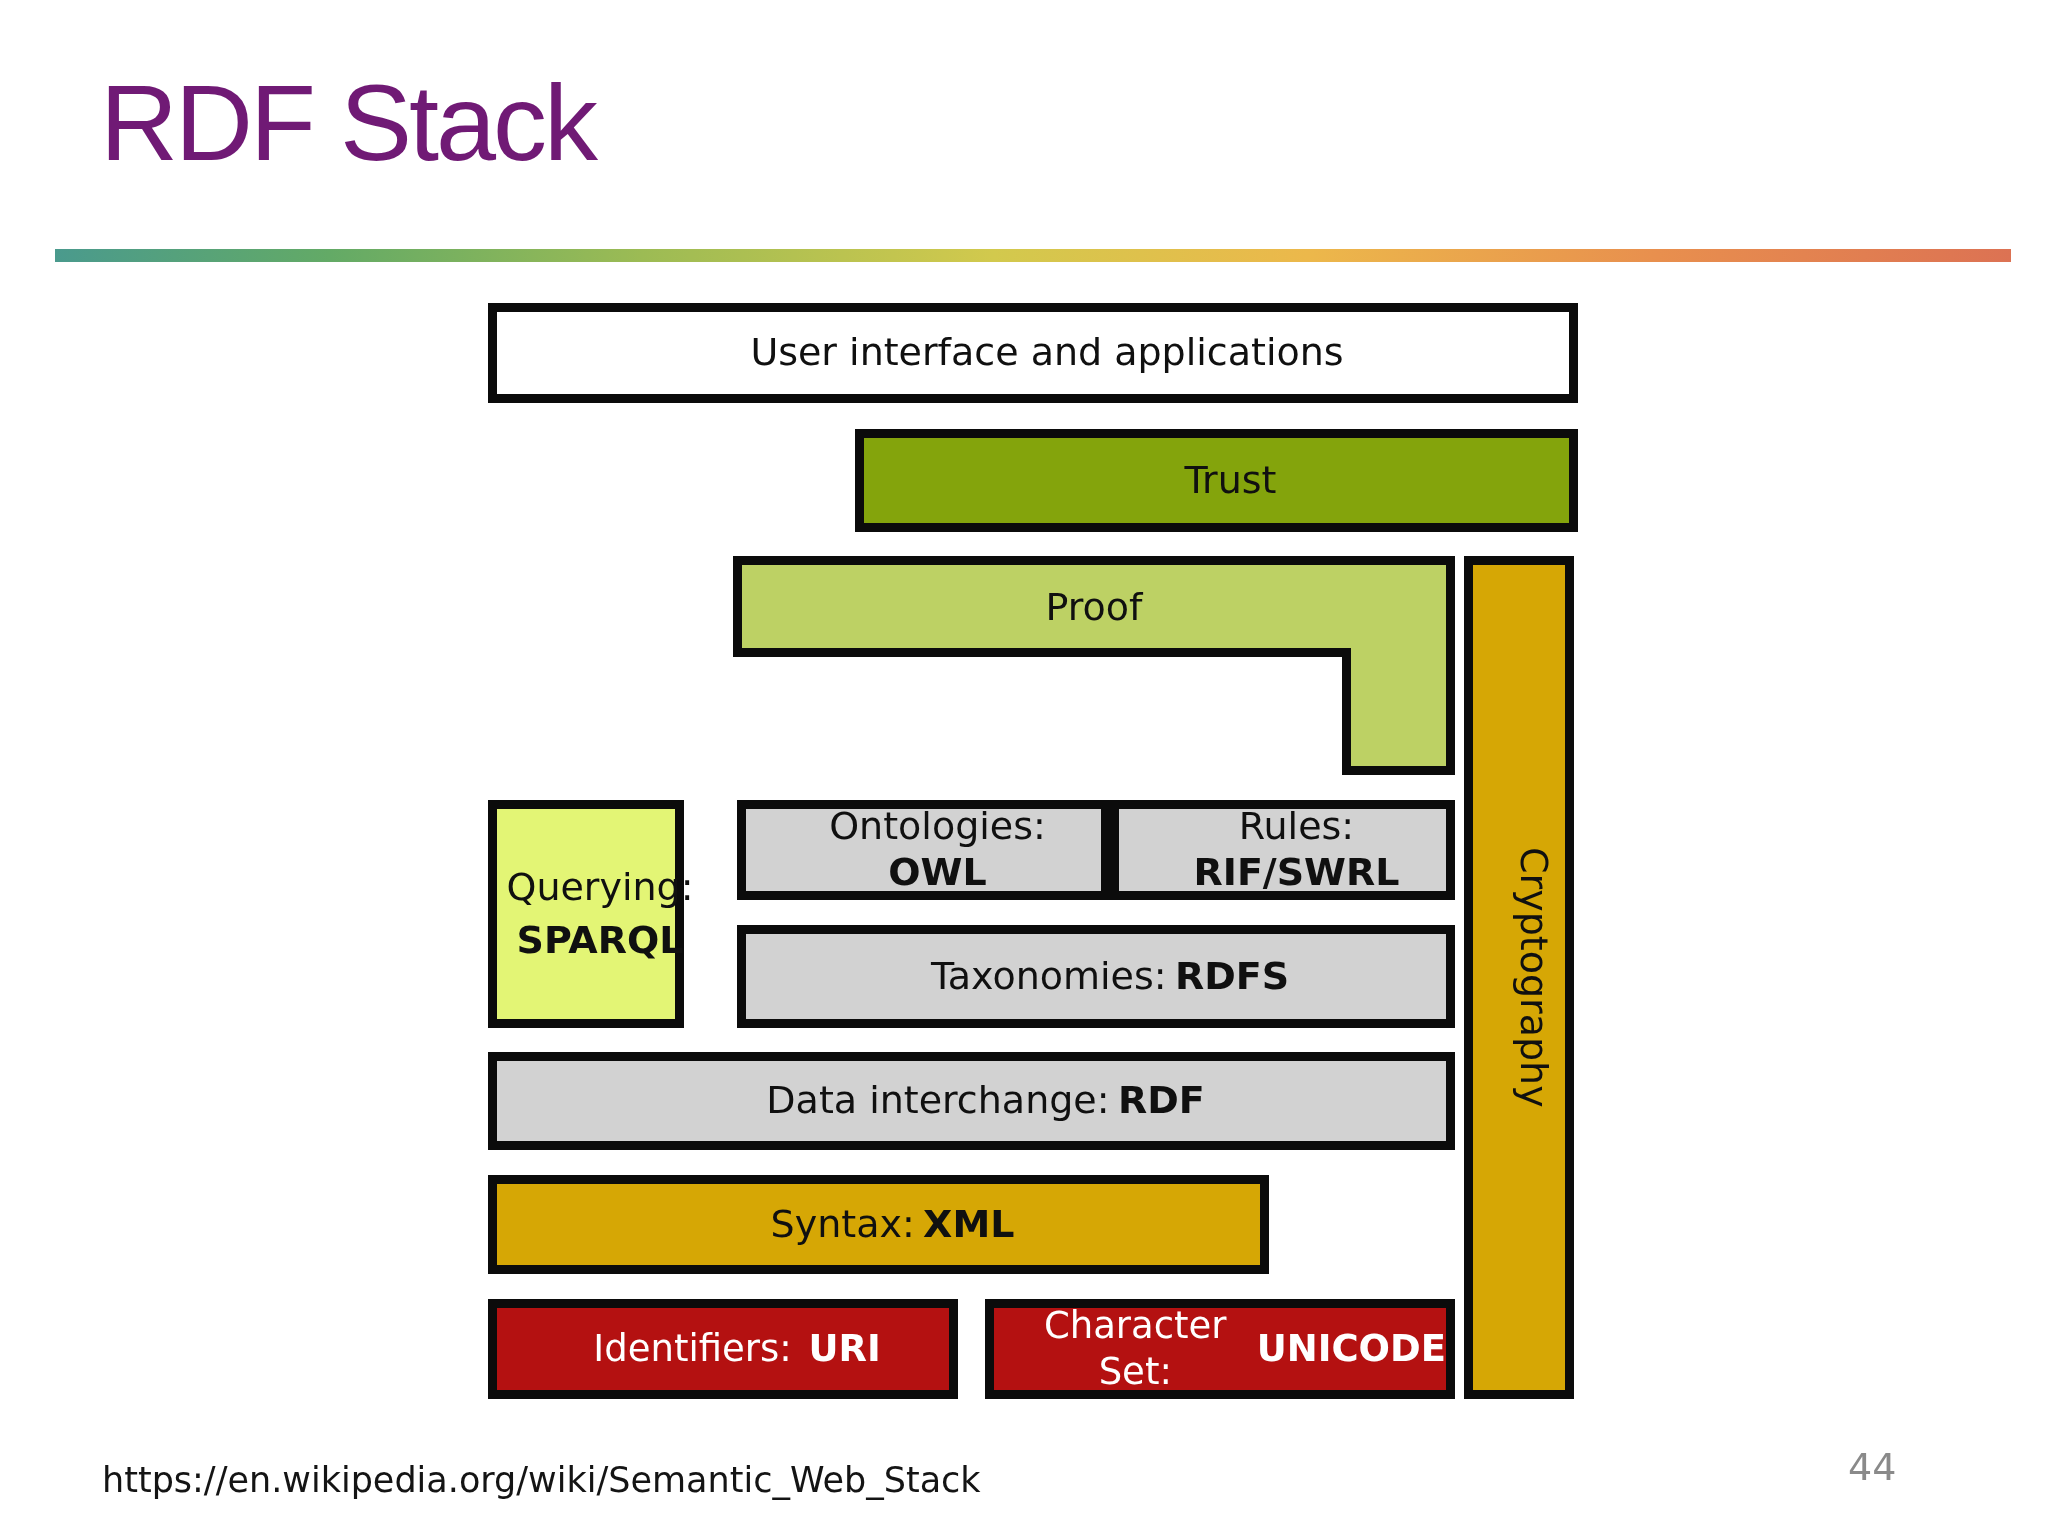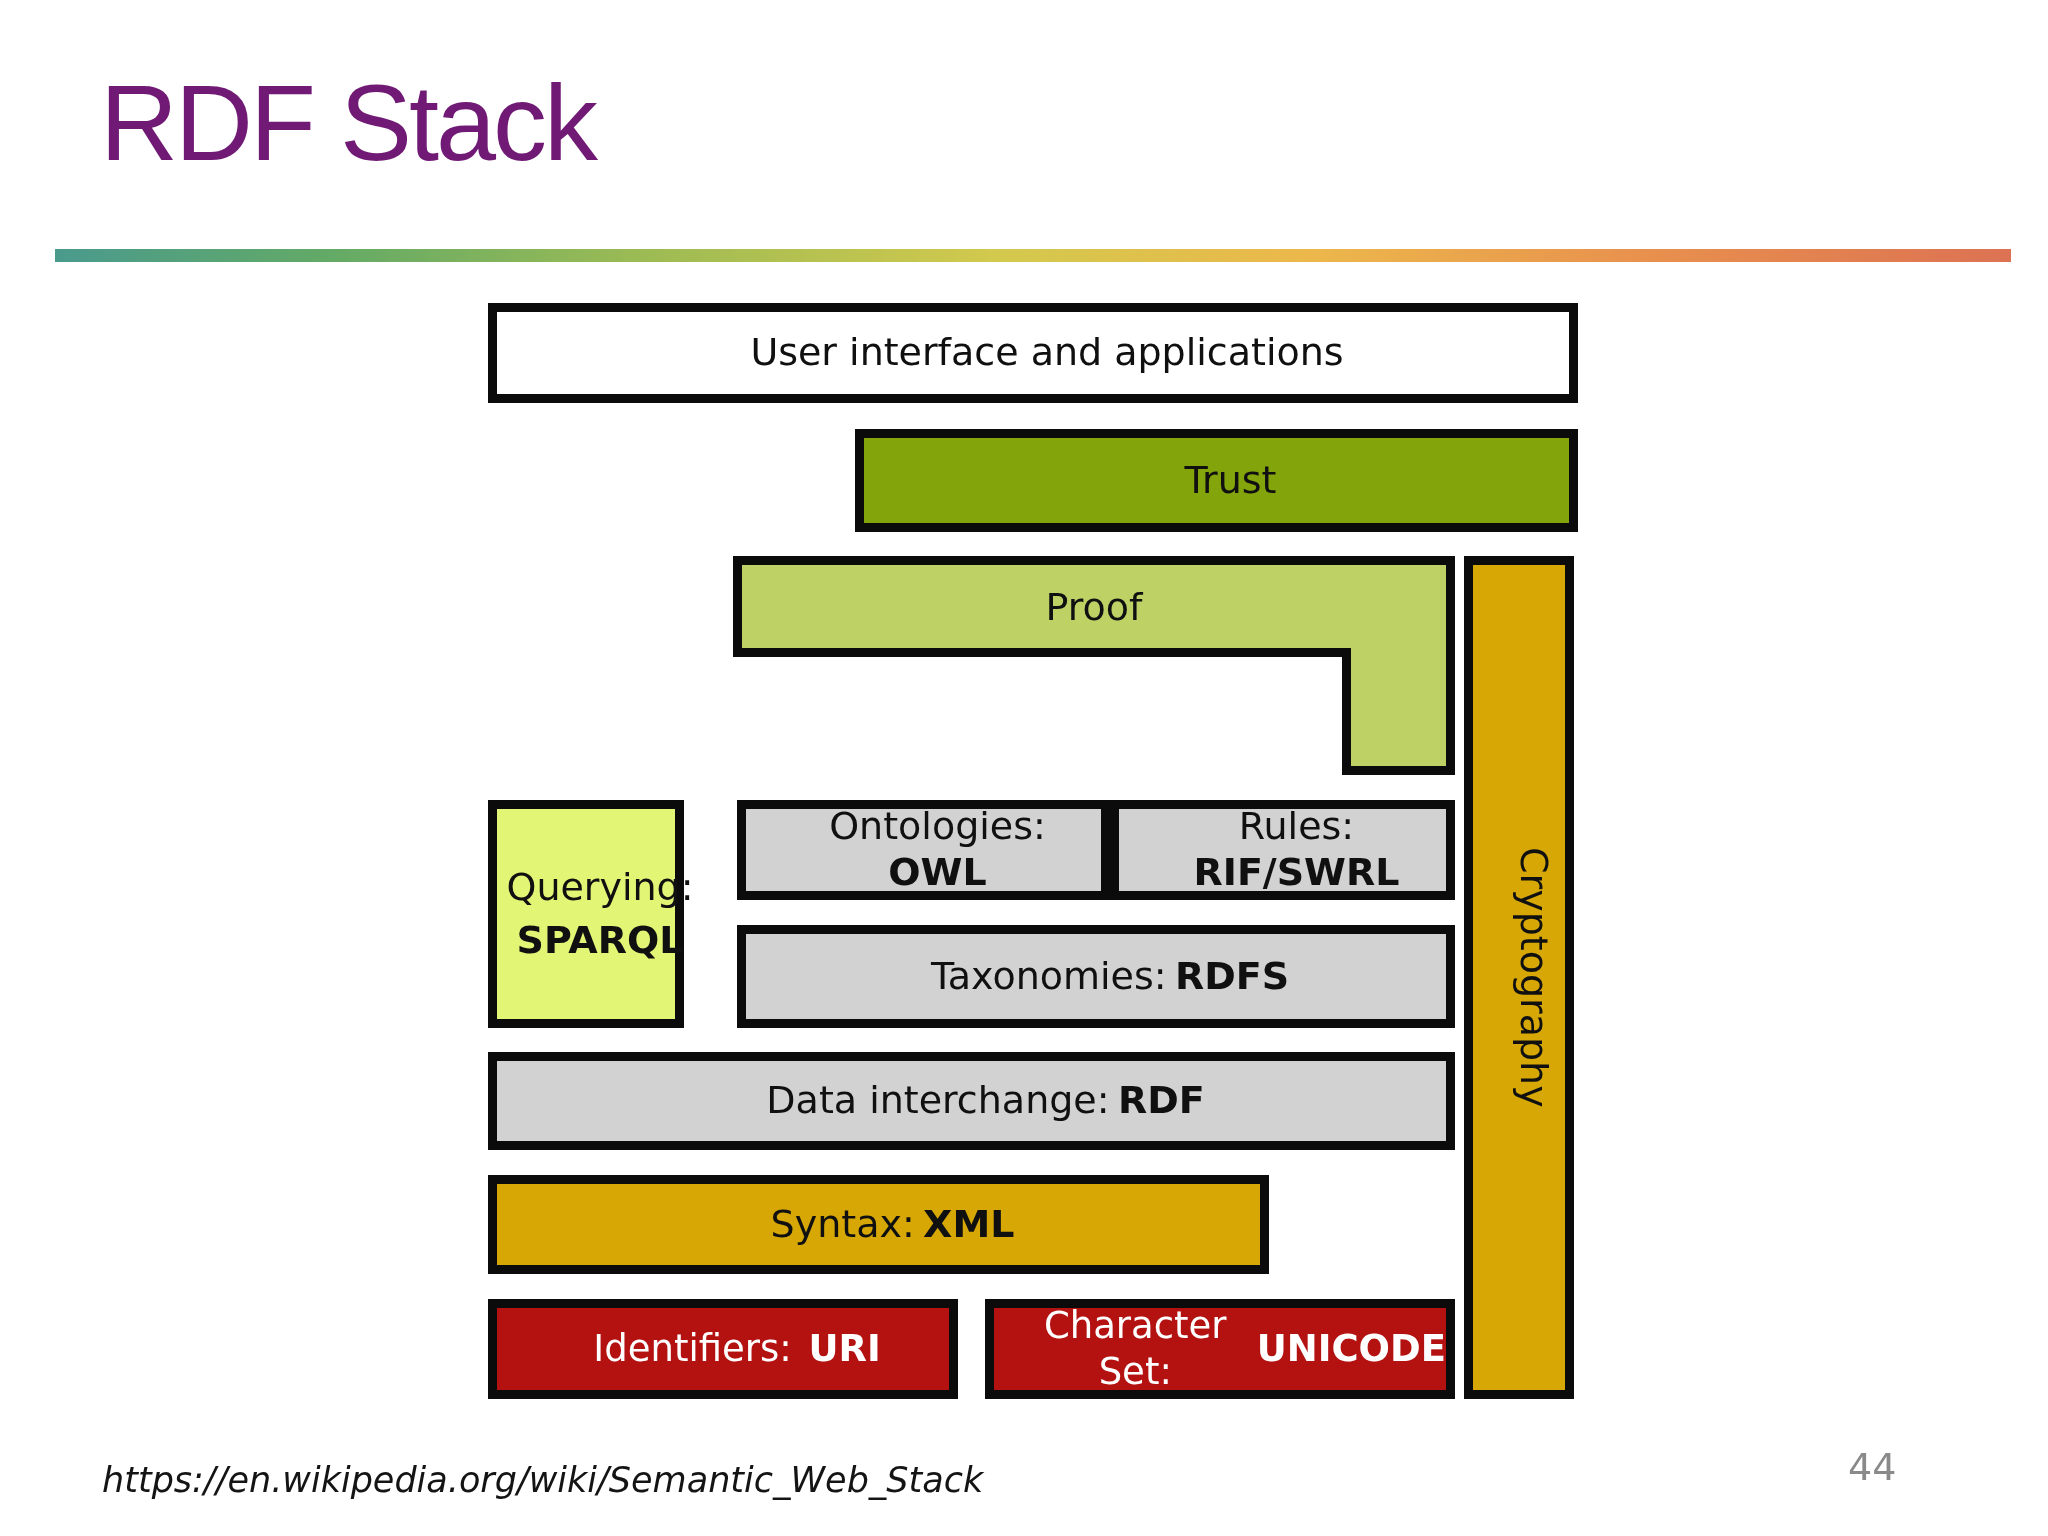--- a/index.html
+++ b/index.html
@@ -53,21 +53,21 @@
   #box-identifiers{left:488px;top:1299px;width:470px;height:100px;background:#b41111;color:#ffffff;font-size:37px;}
   #box-identifiers .term{margin-left:0.45em;text-align:right;}
   #box-character-set{left:985px;top:1299px;width:470px;height:100px;background:#b41111;color:#ffffff;font-size:37px;}
   #box-cryptography{
     left:1464px;top:556px;width:110px;height:843px;background:#d6a705;
     writing-mode:vertical-rl;text-orientation:mixed;
   }
   
   #source-url{
     position:absolute;left:102px;top:1460px;
-    font-size:35px;color:#141414;white-space:nowrap;font-style:italic;
+    font-size:35px;color:#141414;white-space:nowrap;
   }
   #page-number{
     position:absolute;left:1848px;top:1445px;
     font-size:38px;color:#8a8a8a;
   }
 </style>
 </head>
 <body>
 
 <div id="slide">

